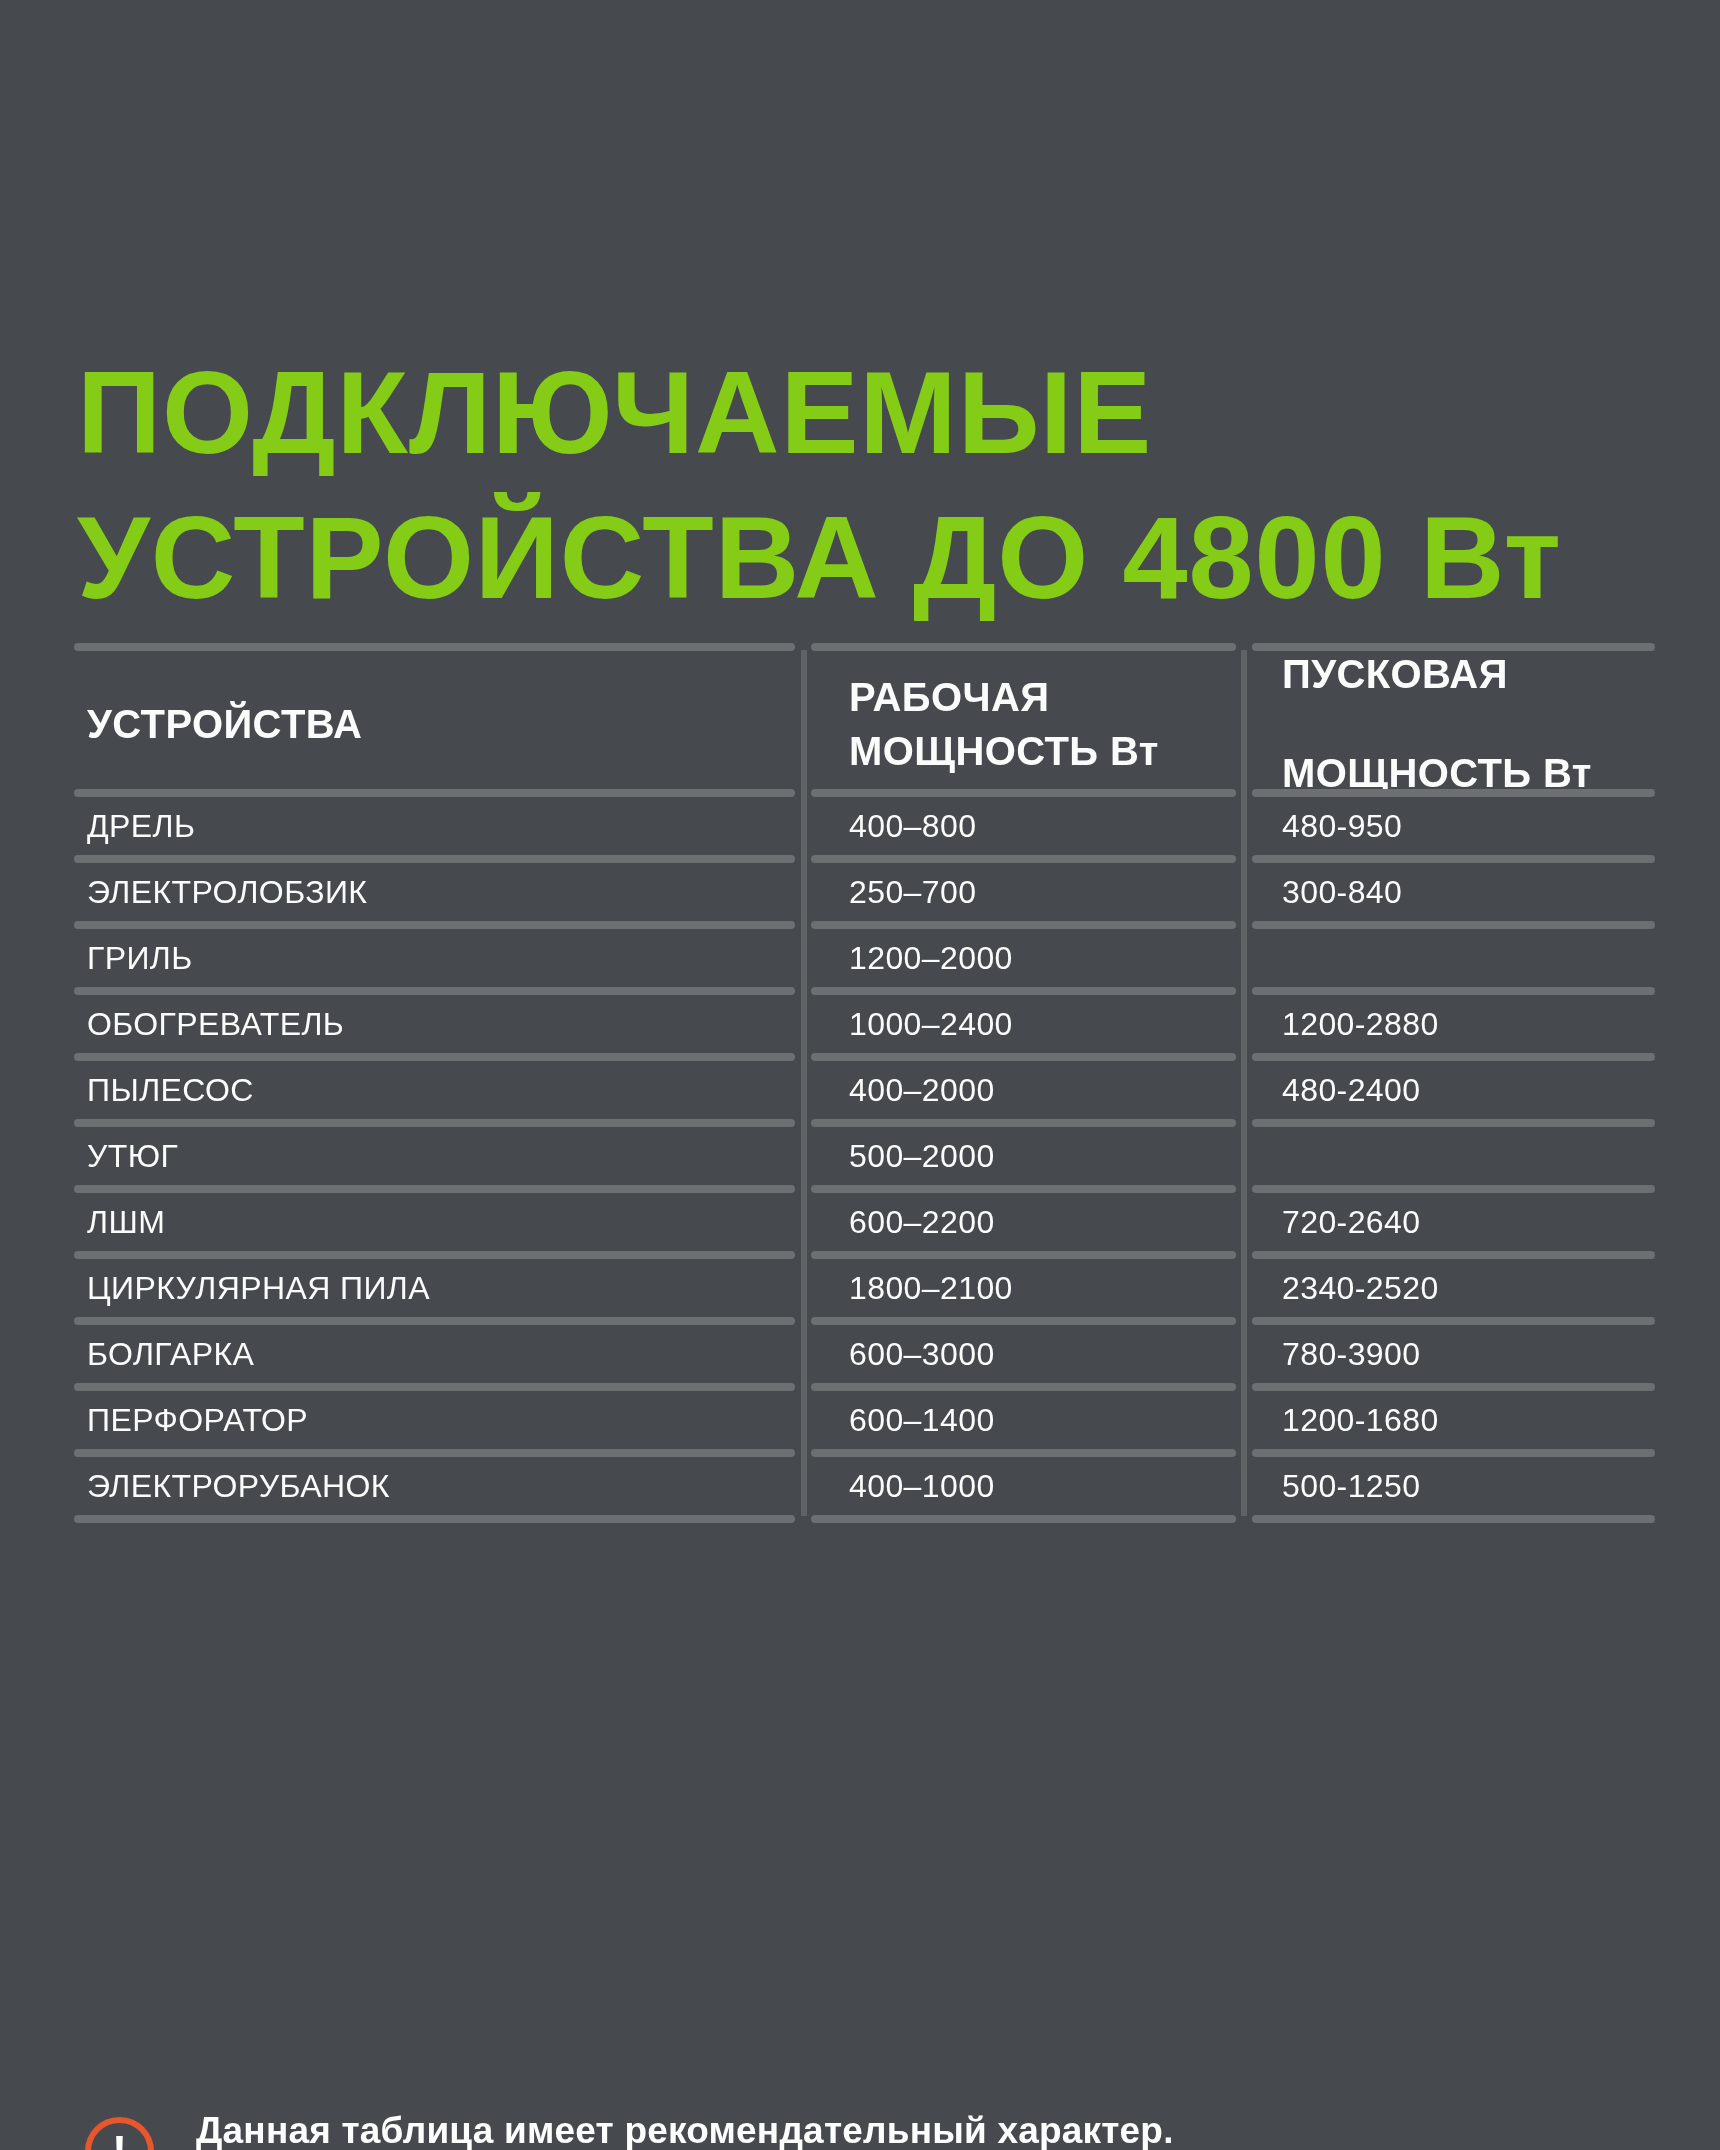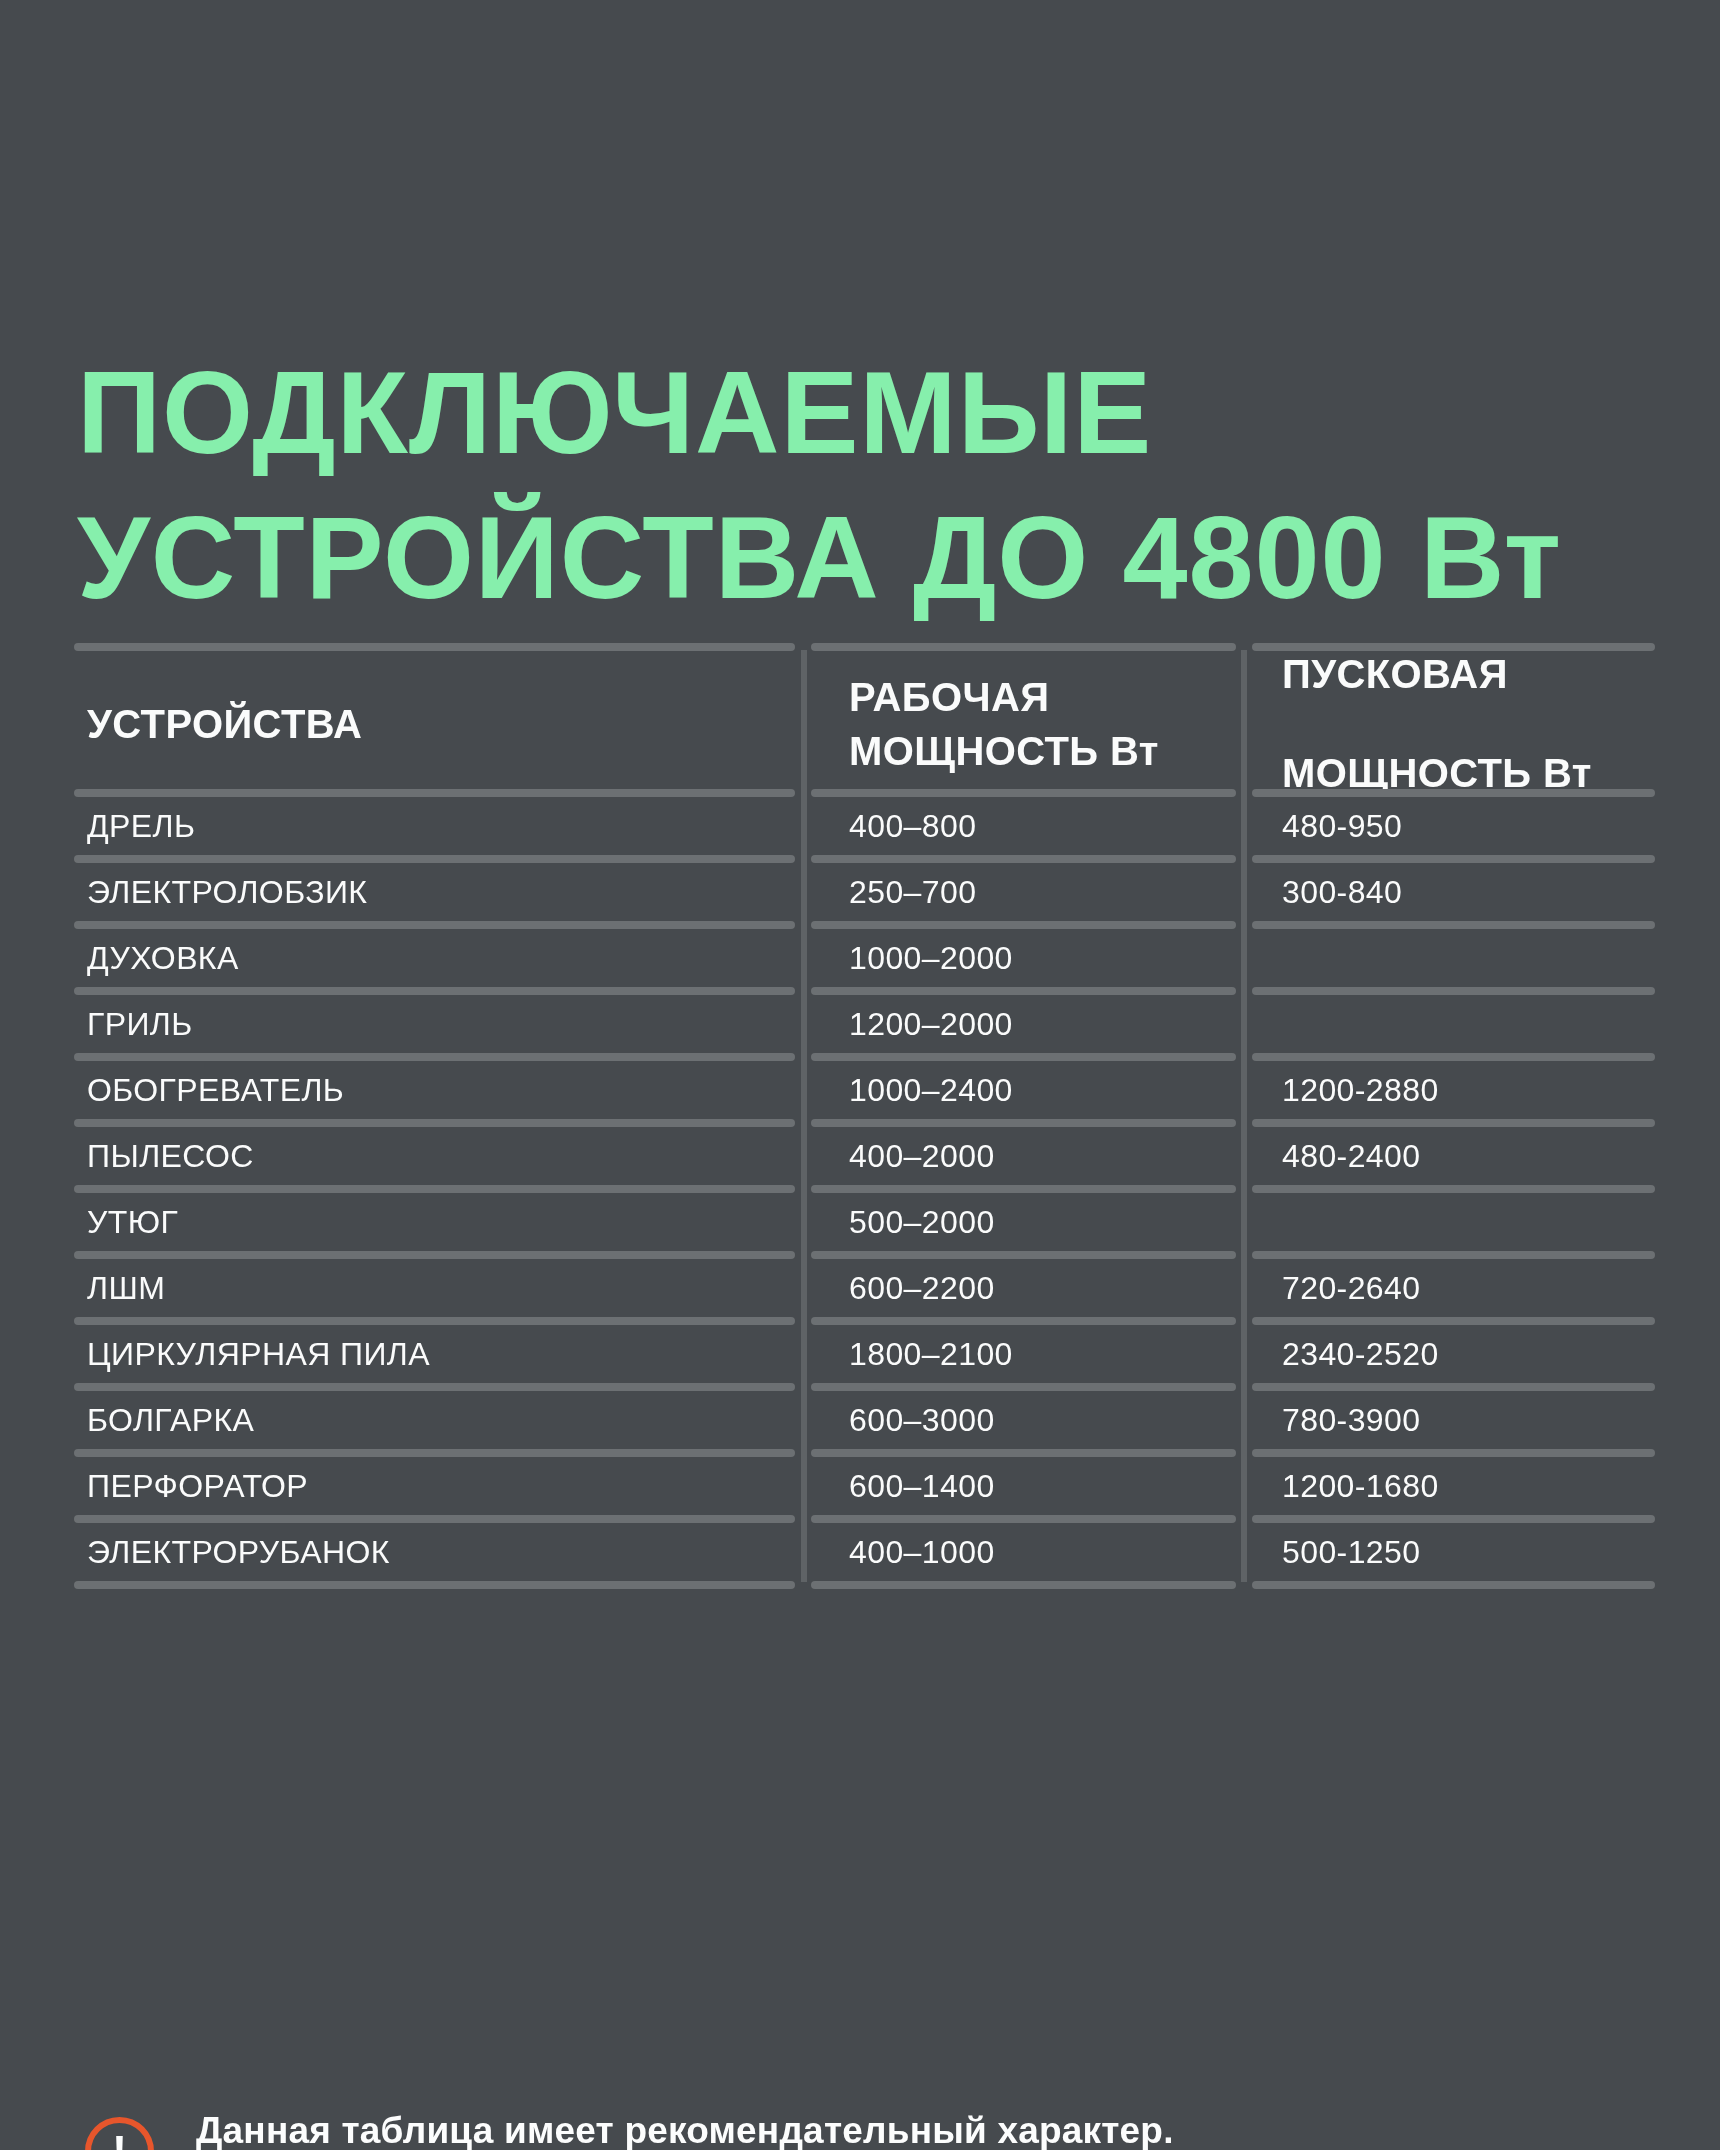--- a/index.html
+++ b/index.html
@@ -13,21 +13,21 @@
   }
 
   
   .title {
     position:absolute;
     left:77px; top:340px;
     font-size:117px;
     font-weight:700;
     line-height:145px;
     letter-spacing:0.9px;
-    color:#86efac;
+    color:#84cc16;
     white-space:nowrap;
   }
 
   
   .table {
     position:absolute;
     left:74px; top:647px;
     width:1581px;
   }
   .vline {
@@ -171,32 +171,20 @@
       <div class="cell c2">250–700</div>
       <div class="cell c3">300-840</div>
     </div>
     <div class="sep sep-bottom">
         <i class="s1"></i>
         <i class="s2"></i>
         <i class="s3"></i>
       </div>
   </div>
 
-  <div class="trow">
-    <div class="cells">
-      <div class="cell c1">ДУХОВКА</div>
-      <div class="cell c2">1000–2000</div>
-      <div class="cell c3"></div>
-    </div>
-    <div class="sep sep-bottom">
-        <i class="s1"></i>
-        <i class="s2"></i>
-        <i class="s3"></i>
-      </div>
-  </div>
 
   <div class="trow">
     <div class="cells">
       <div class="cell c1">ГРИЛЬ</div>
       <div class="cell c2">1200–2000</div>
       <div class="cell c3"></div>
     </div>
     <div class="sep sep-bottom">
         <i class="s1"></i>
         <i class="s2"></i>

